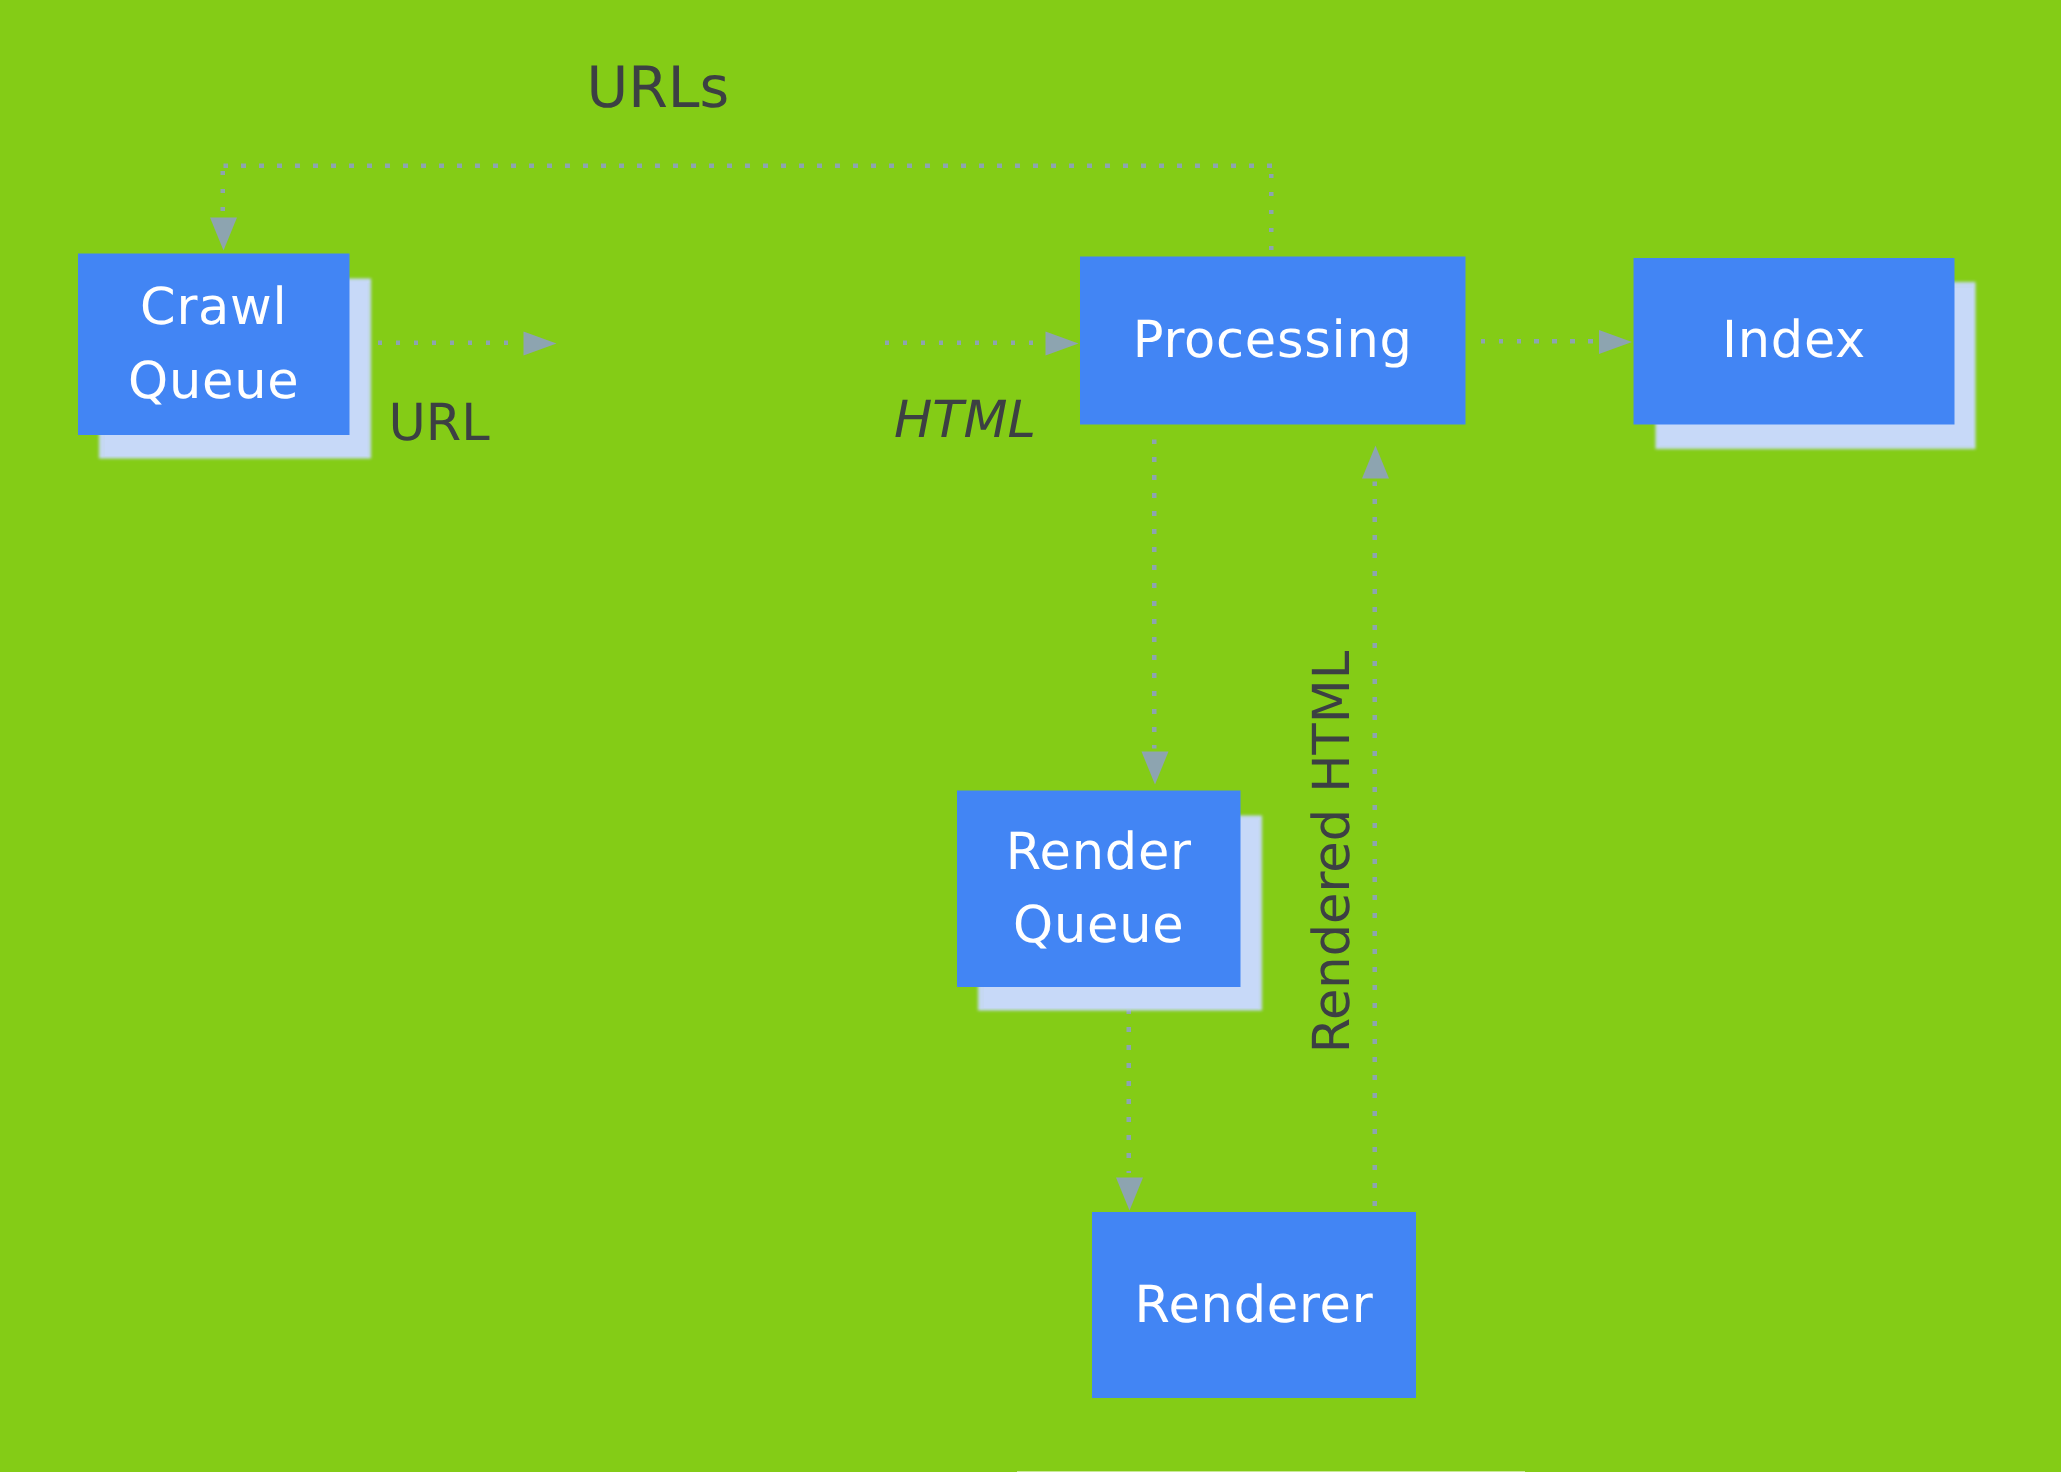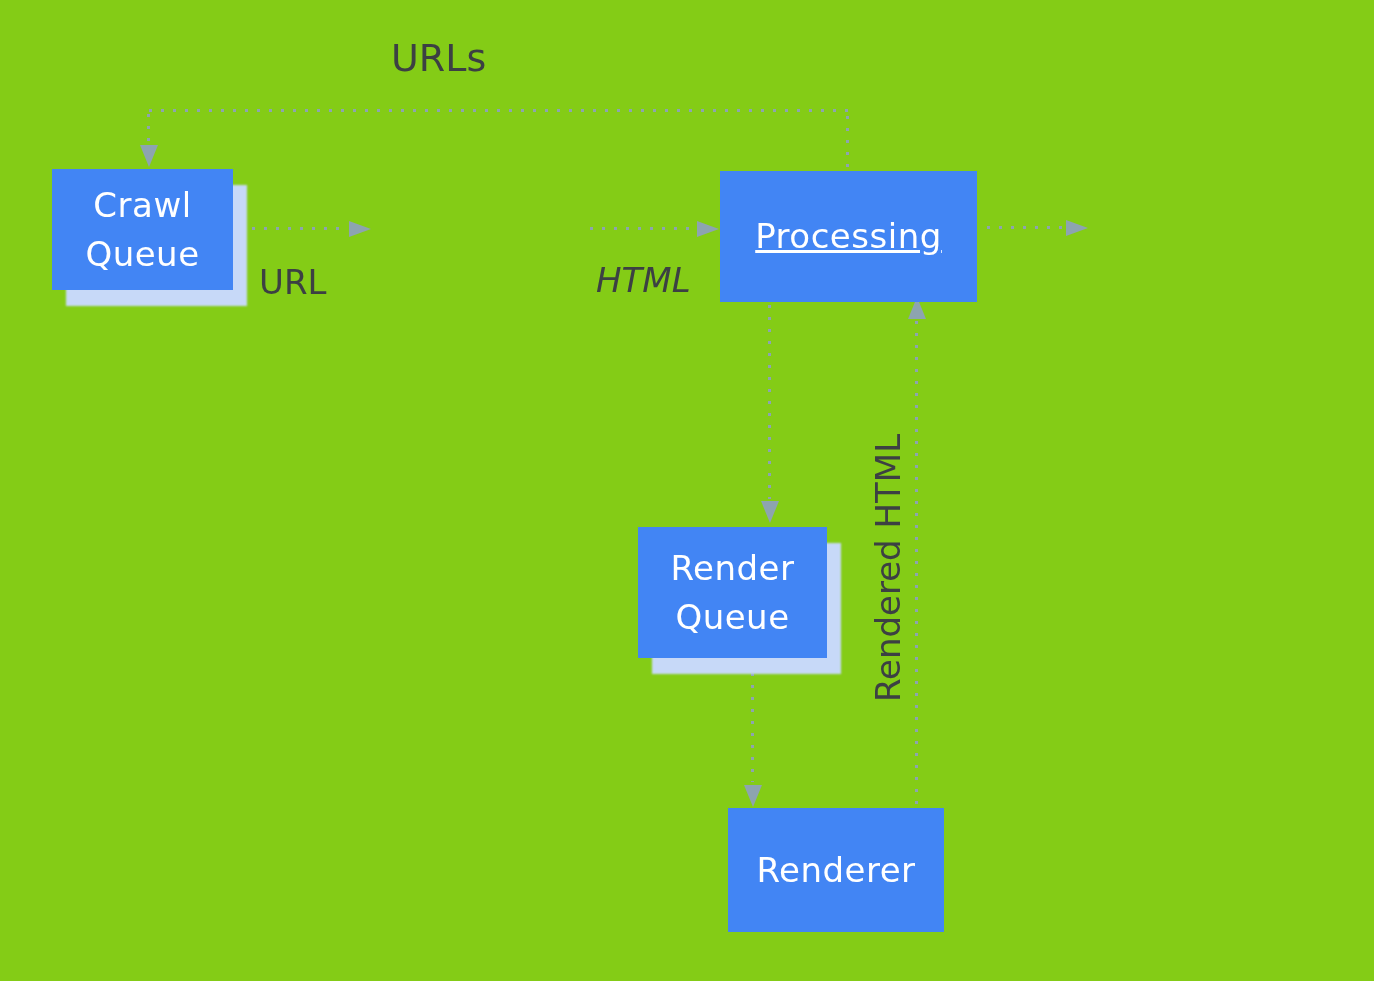--- a/index.html
+++ b/index.html
@@ -27,21 +27,21 @@
     font-size: 34px;
     font-weight: 500;
     line-height: 1.42;
     letter-spacing: 0.5px;
   }
   .box.shadowed {
     box-shadow: 14px 16px 2px #c7d9f8;
   }
   #node-crawl-queue  { left: 52px;   top: 169px; width: 181px; height: 121px; }
   #node-crawler      { left: 372px;  top: 171px; width: 206px; height: 116px; }
-  #node-processing   { left: 720px;  top: 171px; width: 257px; height: 131px; text-decoration: underline; }
+  #node-processing   { left: 720px;  top: 171px; width: 257px; height: 112px; }
   #node-index        { left: 1089px; top: 172px; width: 214px; height: 111px; }
   #node-render-queue { left: 638px;  top: 527px; width: 189px; height: 131px; }
   #node-renderer     { left: 728px;  top: 808px; width: 216px; height: 124px; }
 
   
   .hline {
     position: absolute;
     height: 3px;
     background: repeating-linear-gradient(to right,
       #8da4b0 0, #8da4b0 3px, transparent 3px, transparent 12px);
@@ -132,20 +132,23 @@
   <div class="edge-label" id="label-url">URL</div>
   <div class="edge-label" id="label-html">HTML</div>
   <div class="edge-label" id="label-rendered-html">Rendered HTML</div>
 
   <div class="box shadowed" id="node-crawl-queue">
     <span>Crawl Queue</span>
   </div>
   <div class="box" id="node-processing">
     <span>Processing</span>
   </div>
+  <div class="box shadowed" id="node-index">
+    <span>Index</span>
+  </div>
   <div class="box shadowed" id="node-render-queue">
     <span>Render Queue</span>
   </div>
   <div class="box" id="node-renderer">
     <span>Renderer</span>
   </div>
 
 </div>
 
 </body></html>

